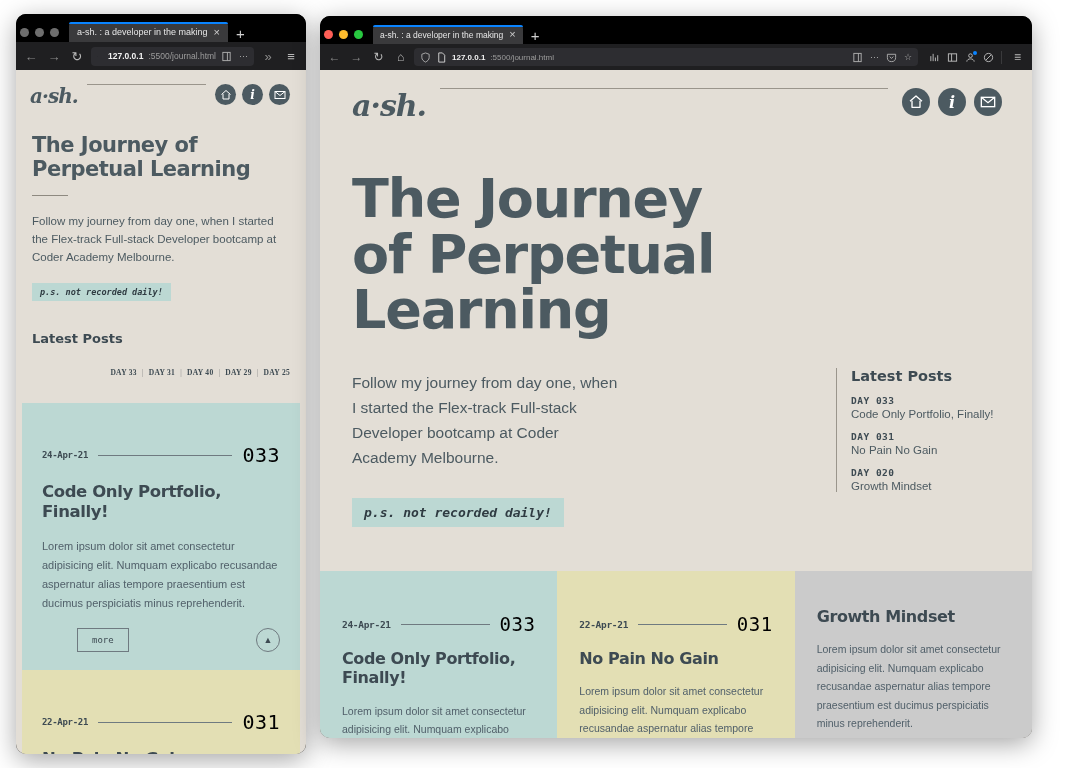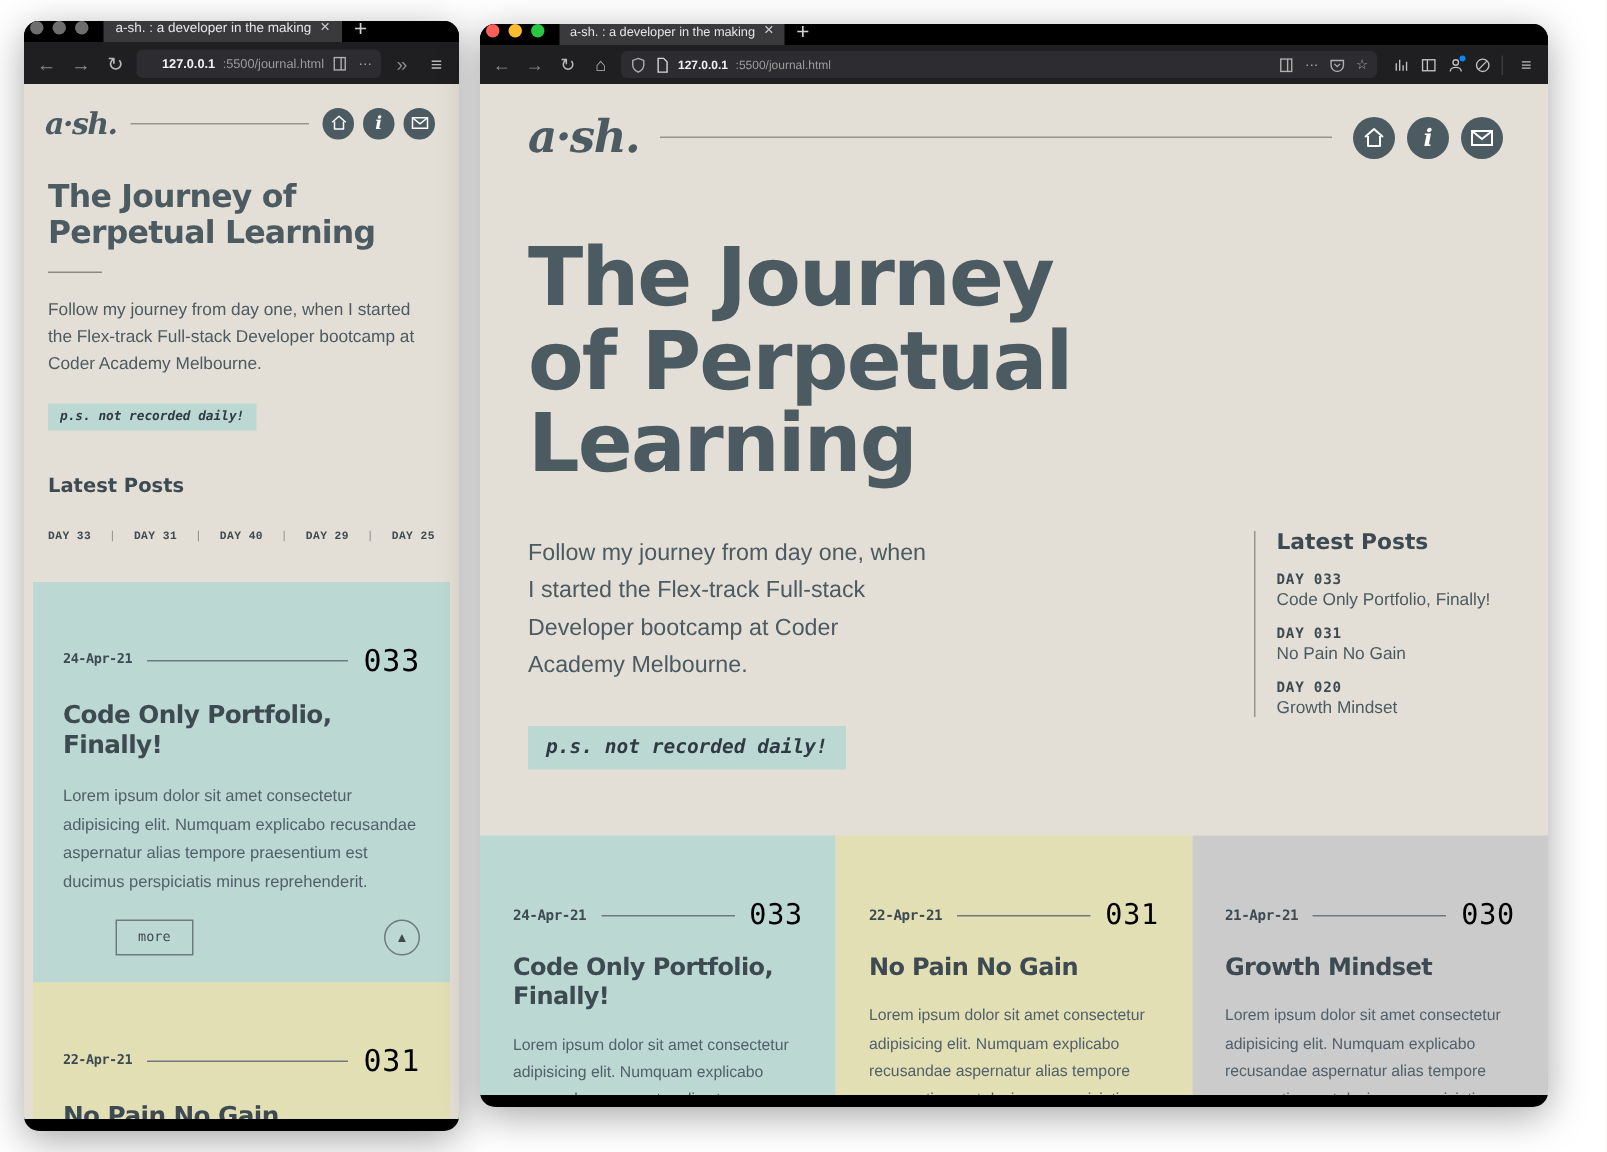--- a/index.html
+++ b/index.html
@@ -19,21 +19,21 @@
     overflow: hidden;
     box-shadow: 0 6px 26px rgba(0,0,0,0.35);
   }
   .win-mobile { left: 16px; top: 14px; width: 290px; height: 740px; }
   .win-desktop{ left: 320px; top: 16px; width: 712px; height: 722px; }
 
   
   .titlebar {
     display: flex; align-items: flex-end;
     background: #000000;
-    height: 14px; padding-left: 4px;
+    height: 28px; padding-left: 4px;
   }
   .lights { display: flex; align-items: center; gap: 6px; padding-bottom: 5px; }
   .light { width: 9px; height: 9px; border-radius: 50%; background: #6e6e6e; }
   .win-desktop .light-r { background: #ff5f57; }
   .win-desktop .light-y { background: #febc2e; }
   .win-desktop .light-g { background: #28c840; }
 
   .tabstrip { display: flex; align-items: flex-end; margin-left: 10px; }
   .tab {
     position: relative;
@@ -86,21 +86,21 @@
     content:""; position:absolute; right:-1px; top:-1px;
     width:4px; height:4px; border-radius:50%; background:#0a84ff;
   }
 
   
   .viewport { background: #e3ded6; overflow: hidden; position: relative; }
   .win-mobile .viewport { height: 690px; }
   .win-desktop .viewport { height: 674px; }
 
   
-  .site-header { display: flex; align-items: center; }
+  .site-header { display: flex; align-items: flex-start; }
   .win-desktop .site-header { padding: 18px 30px 0 32px; gap: 14px; }
   .win-mobile .site-header { padding: 14px 16px 0 14px; gap: 9px; }
 
   .logo { color: #4c5a61; font-family: "DejaVu Serif", serif; font-style: italic; font-weight: bold; letter-spacing: -1px; }
   .win-desktop .logo { font-size: 30px; }
   .win-mobile .logo { font-size: 20px; }
 
   .hr-line { flex: 1; height: 1px; background: #9a958c; }
   .nav-icons { display: flex; align-items: center; }
   .win-desktop .nav-icons { gap: 8px; }
@@ -157,23 +157,23 @@
   .latest-item { margin-top: 11px; }
   .latest-day {
     color: #3d4a52; font-family: "DejaVu Sans Mono", monospace;
     font-weight: bold; font-size: 9.5px; letter-spacing: 0.5px;
   }
   .latest-title { color: #4c5a61; font-size: 11.5px; margin-top: 2px; }
 
   
   .win-mobile .latest-block { padding: 30px 16px 0 16px; }
   .mobile-days {
-    display: flex; justify-content: space-between; align-items: center;
+    display: flex; justify-content: flex-end; align-items: center;
     gap: 5px; margin-top: 22px;
-    font-family: Liberation Mono, monospace;
+    font-family: Liberation Serif, serif;
     font-weight: bold; font-size: 7.5px; color: #3d4a52;
     letter-spacing: 0.3px;
   }
   .mobile-days .sep { color: #8b8b8b; font-weight: normal; }
 
   
   .cards-row { display: flex; }
   .win-desktop .cards-row { margin-top: 44px; }
   .card { position: relative; }
   .win-desktop .card { flex: 1; padding: 22px 22px 20px 22px; }
@@ -494,25 +494,20 @@
           <div class="card-meta">
             <span class="card-date">22-Apr-21</span>
             <span class="card-meta-line"></span>
             <span class="card-num">031</span>
           </div>
           <div class="card-title">No Pain No Gain</div>
           <div class="card-body">Lorem ipsum dolor sit amet consectetur adipisicing elit. Numquam explicabo recusandae aspernatur alias tempore praesentium est ducimus perspiciatis minus reprehenderit. Lorem ipsum dolor sit amet, consectetur adipisicing elit.</div>
 
         </div>
         <div class="card" style="background:#cbcbcb">
-          <div class="card-meta">
-            <span class="card-date">21-Apr-21</span>
-            <span class="card-meta-line"></span>
-            <span class="card-num">030</span>
-          </div>
           <div class="card-title">Growth Mindset</div>
           <div class="card-body">Lorem ipsum dolor sit amet consectetur adipisicing elit. Numquam explicabo recusandae aspernatur alias tempore praesentium est ducimus perspiciatis minus reprehenderit.</div>
 
         </div>
       </div>
 
     </div>
   </div>
 
 </div>

